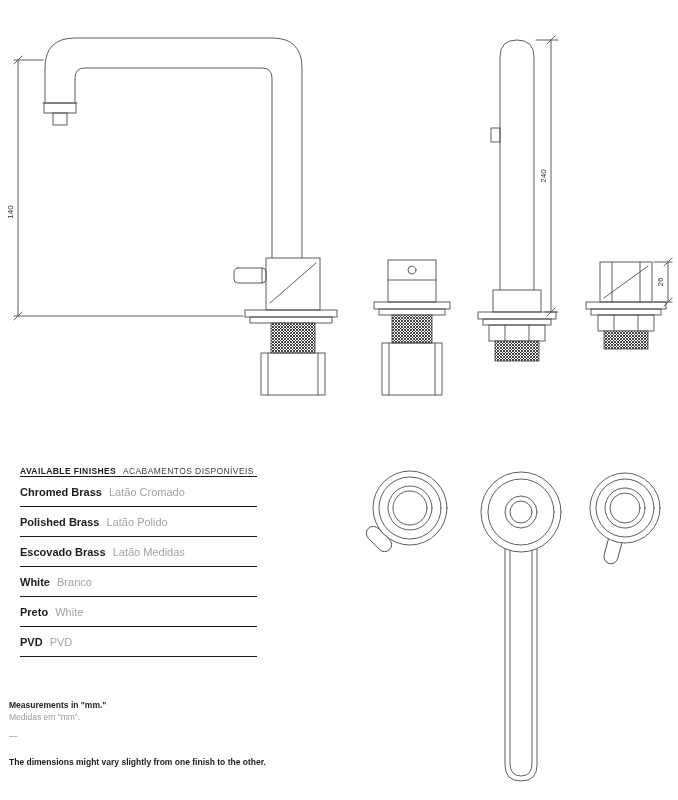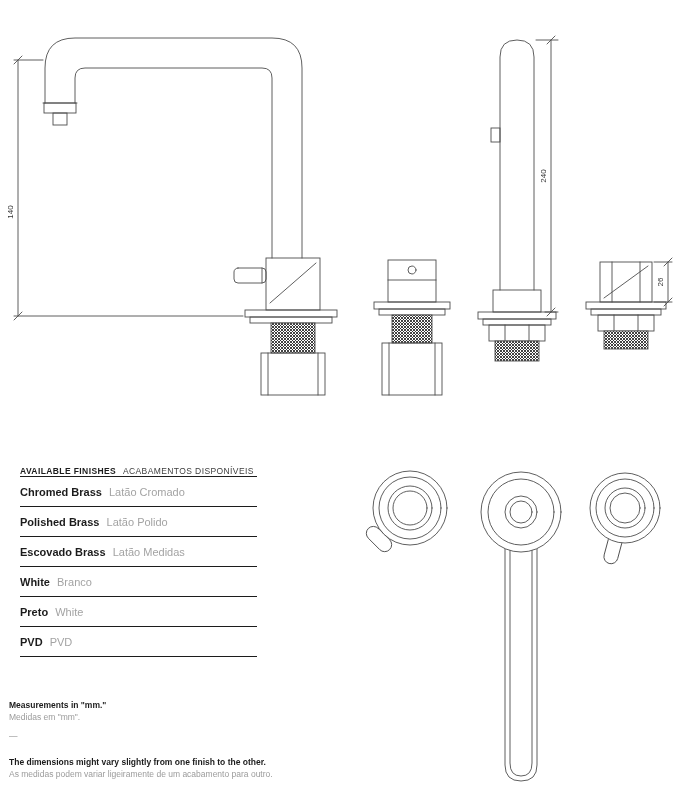--- a/index.html
+++ b/index.html
@@ -195,16 +195,15 @@
       <span class="fr-en">PVD</span>
       <span class="fr-pt">PVD</span>
     </div>
   </div>
 
   <div class="notes">
     <div class="note-bold">Measurements in "mm."</div>
     <div class="note-gray">Medidas em "mm".</div>
     <div class="note-gray note-dash">—</div>
     <div class="note-bold">The dimensions might vary slightly from one finish to the other.</div>
-    <div class="note-gray">As medidas podem variar ligeiramente de um acabamento para outro.</div>
   </div>
 
 </div>
 
 </body></html>

